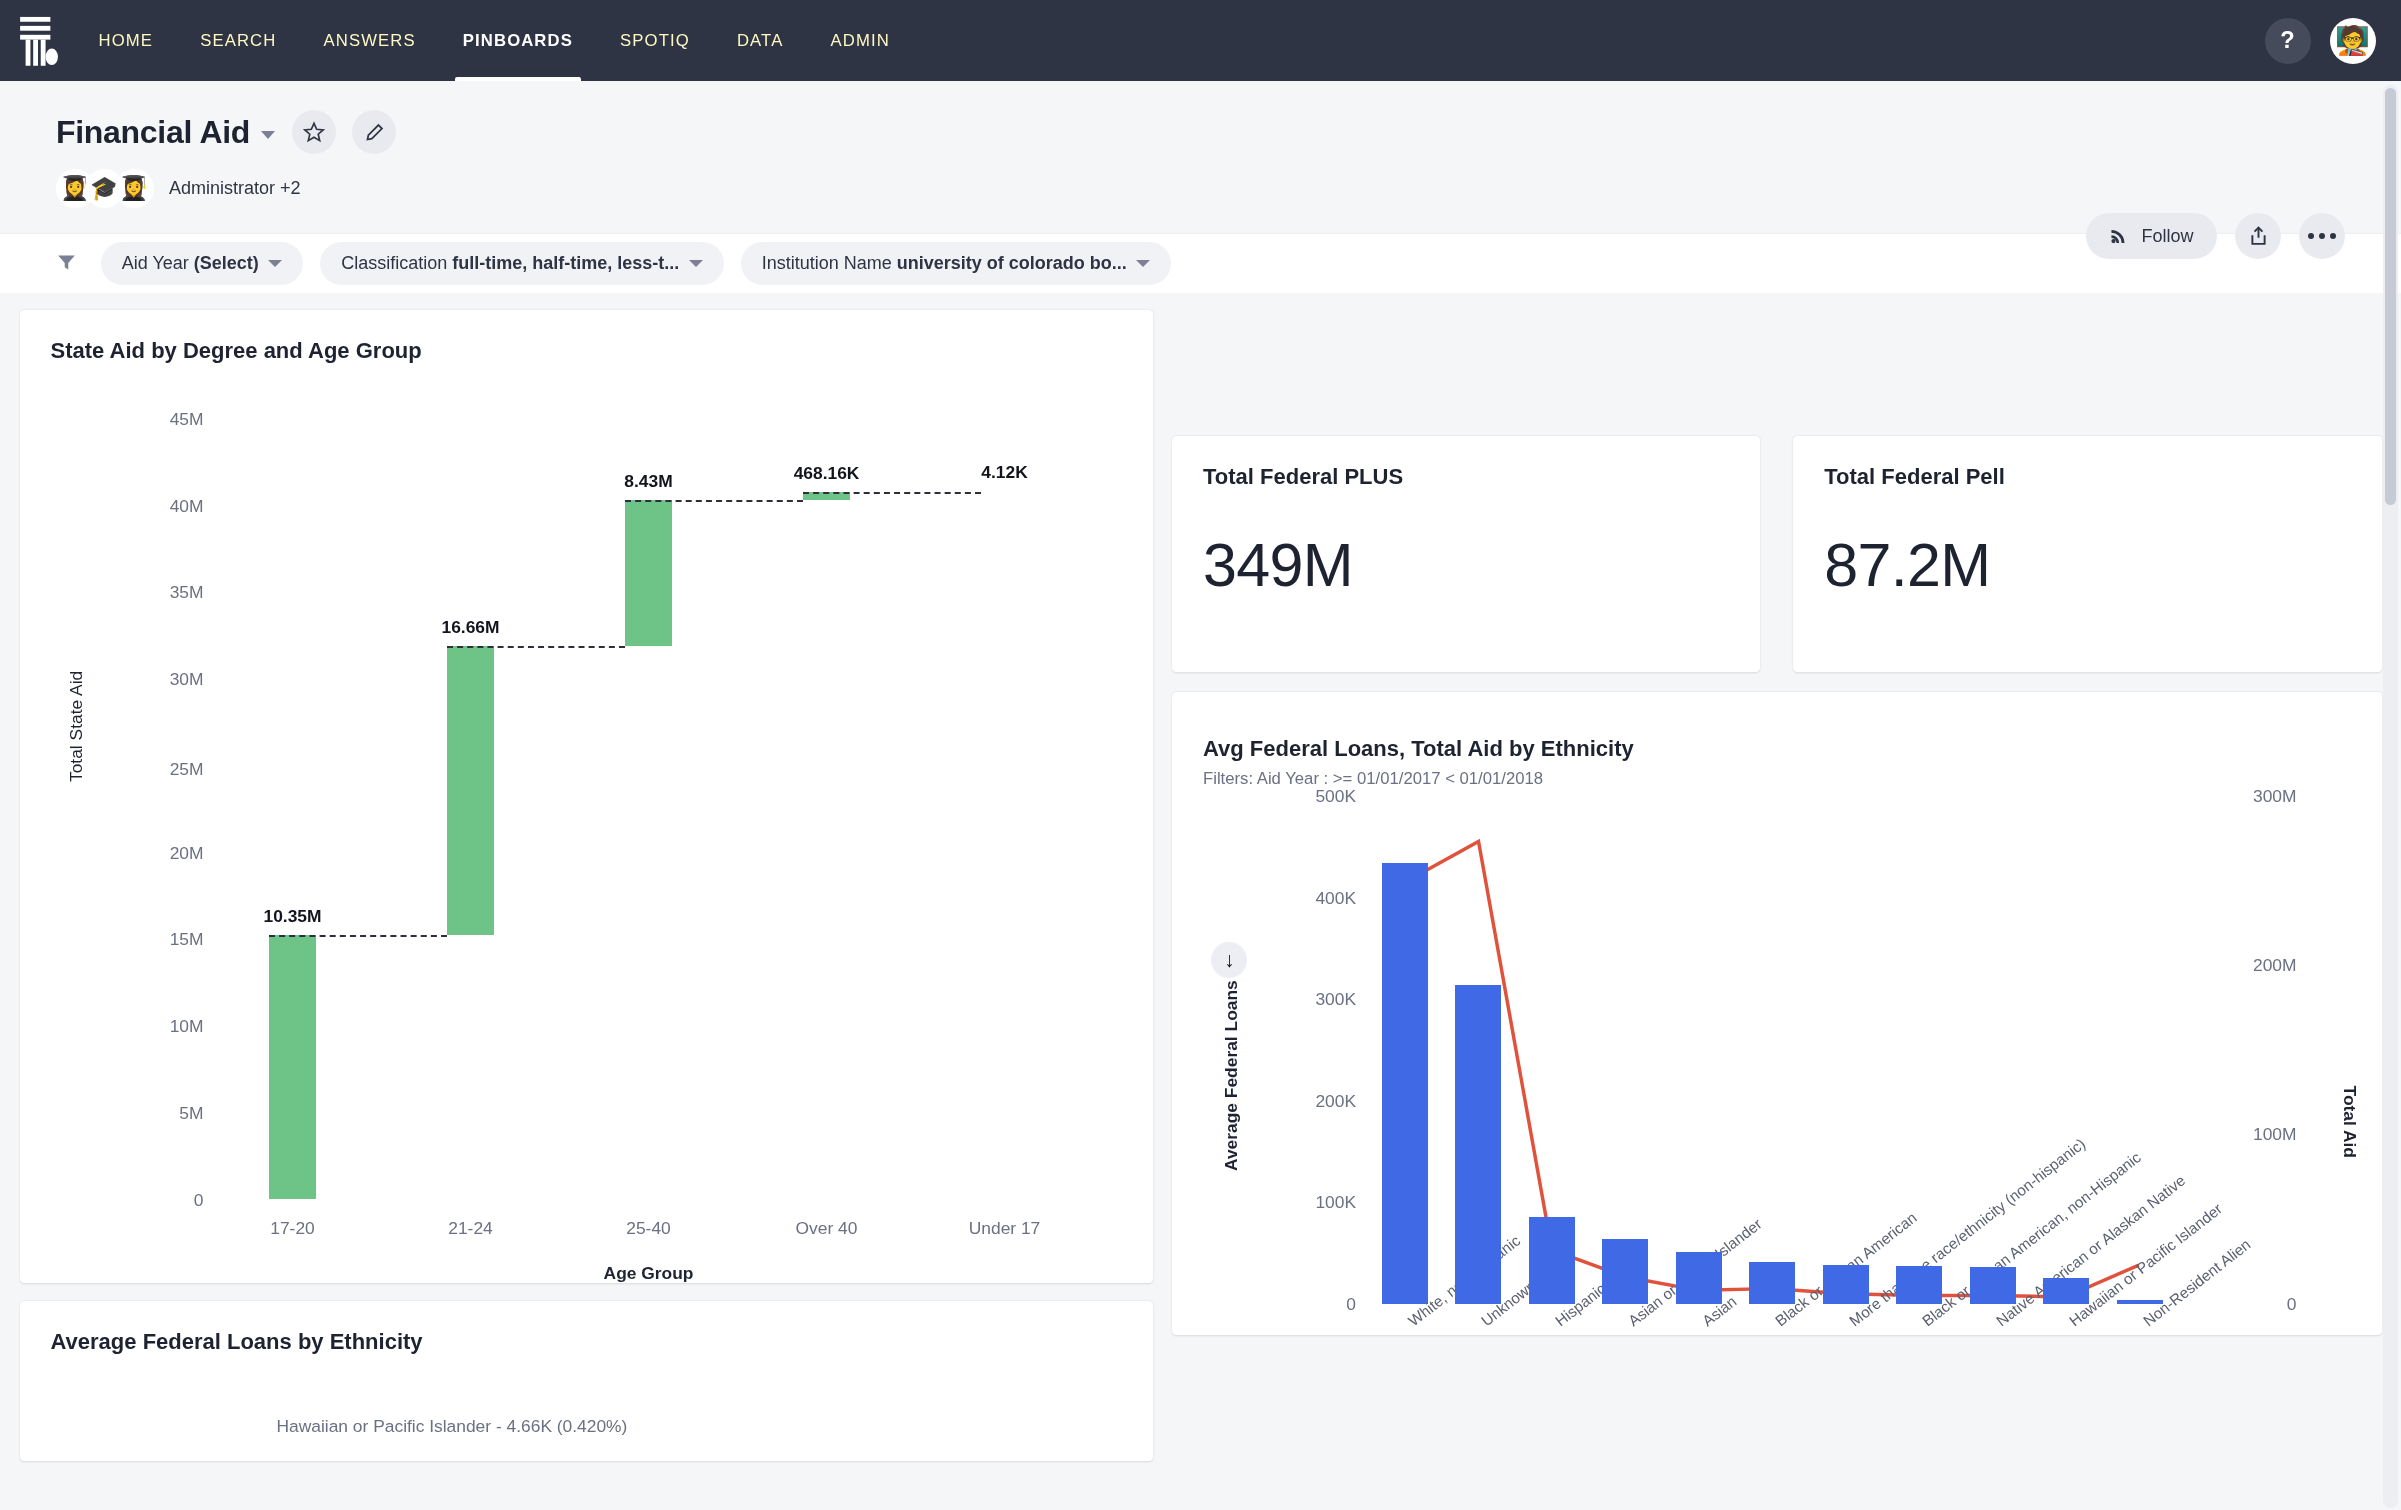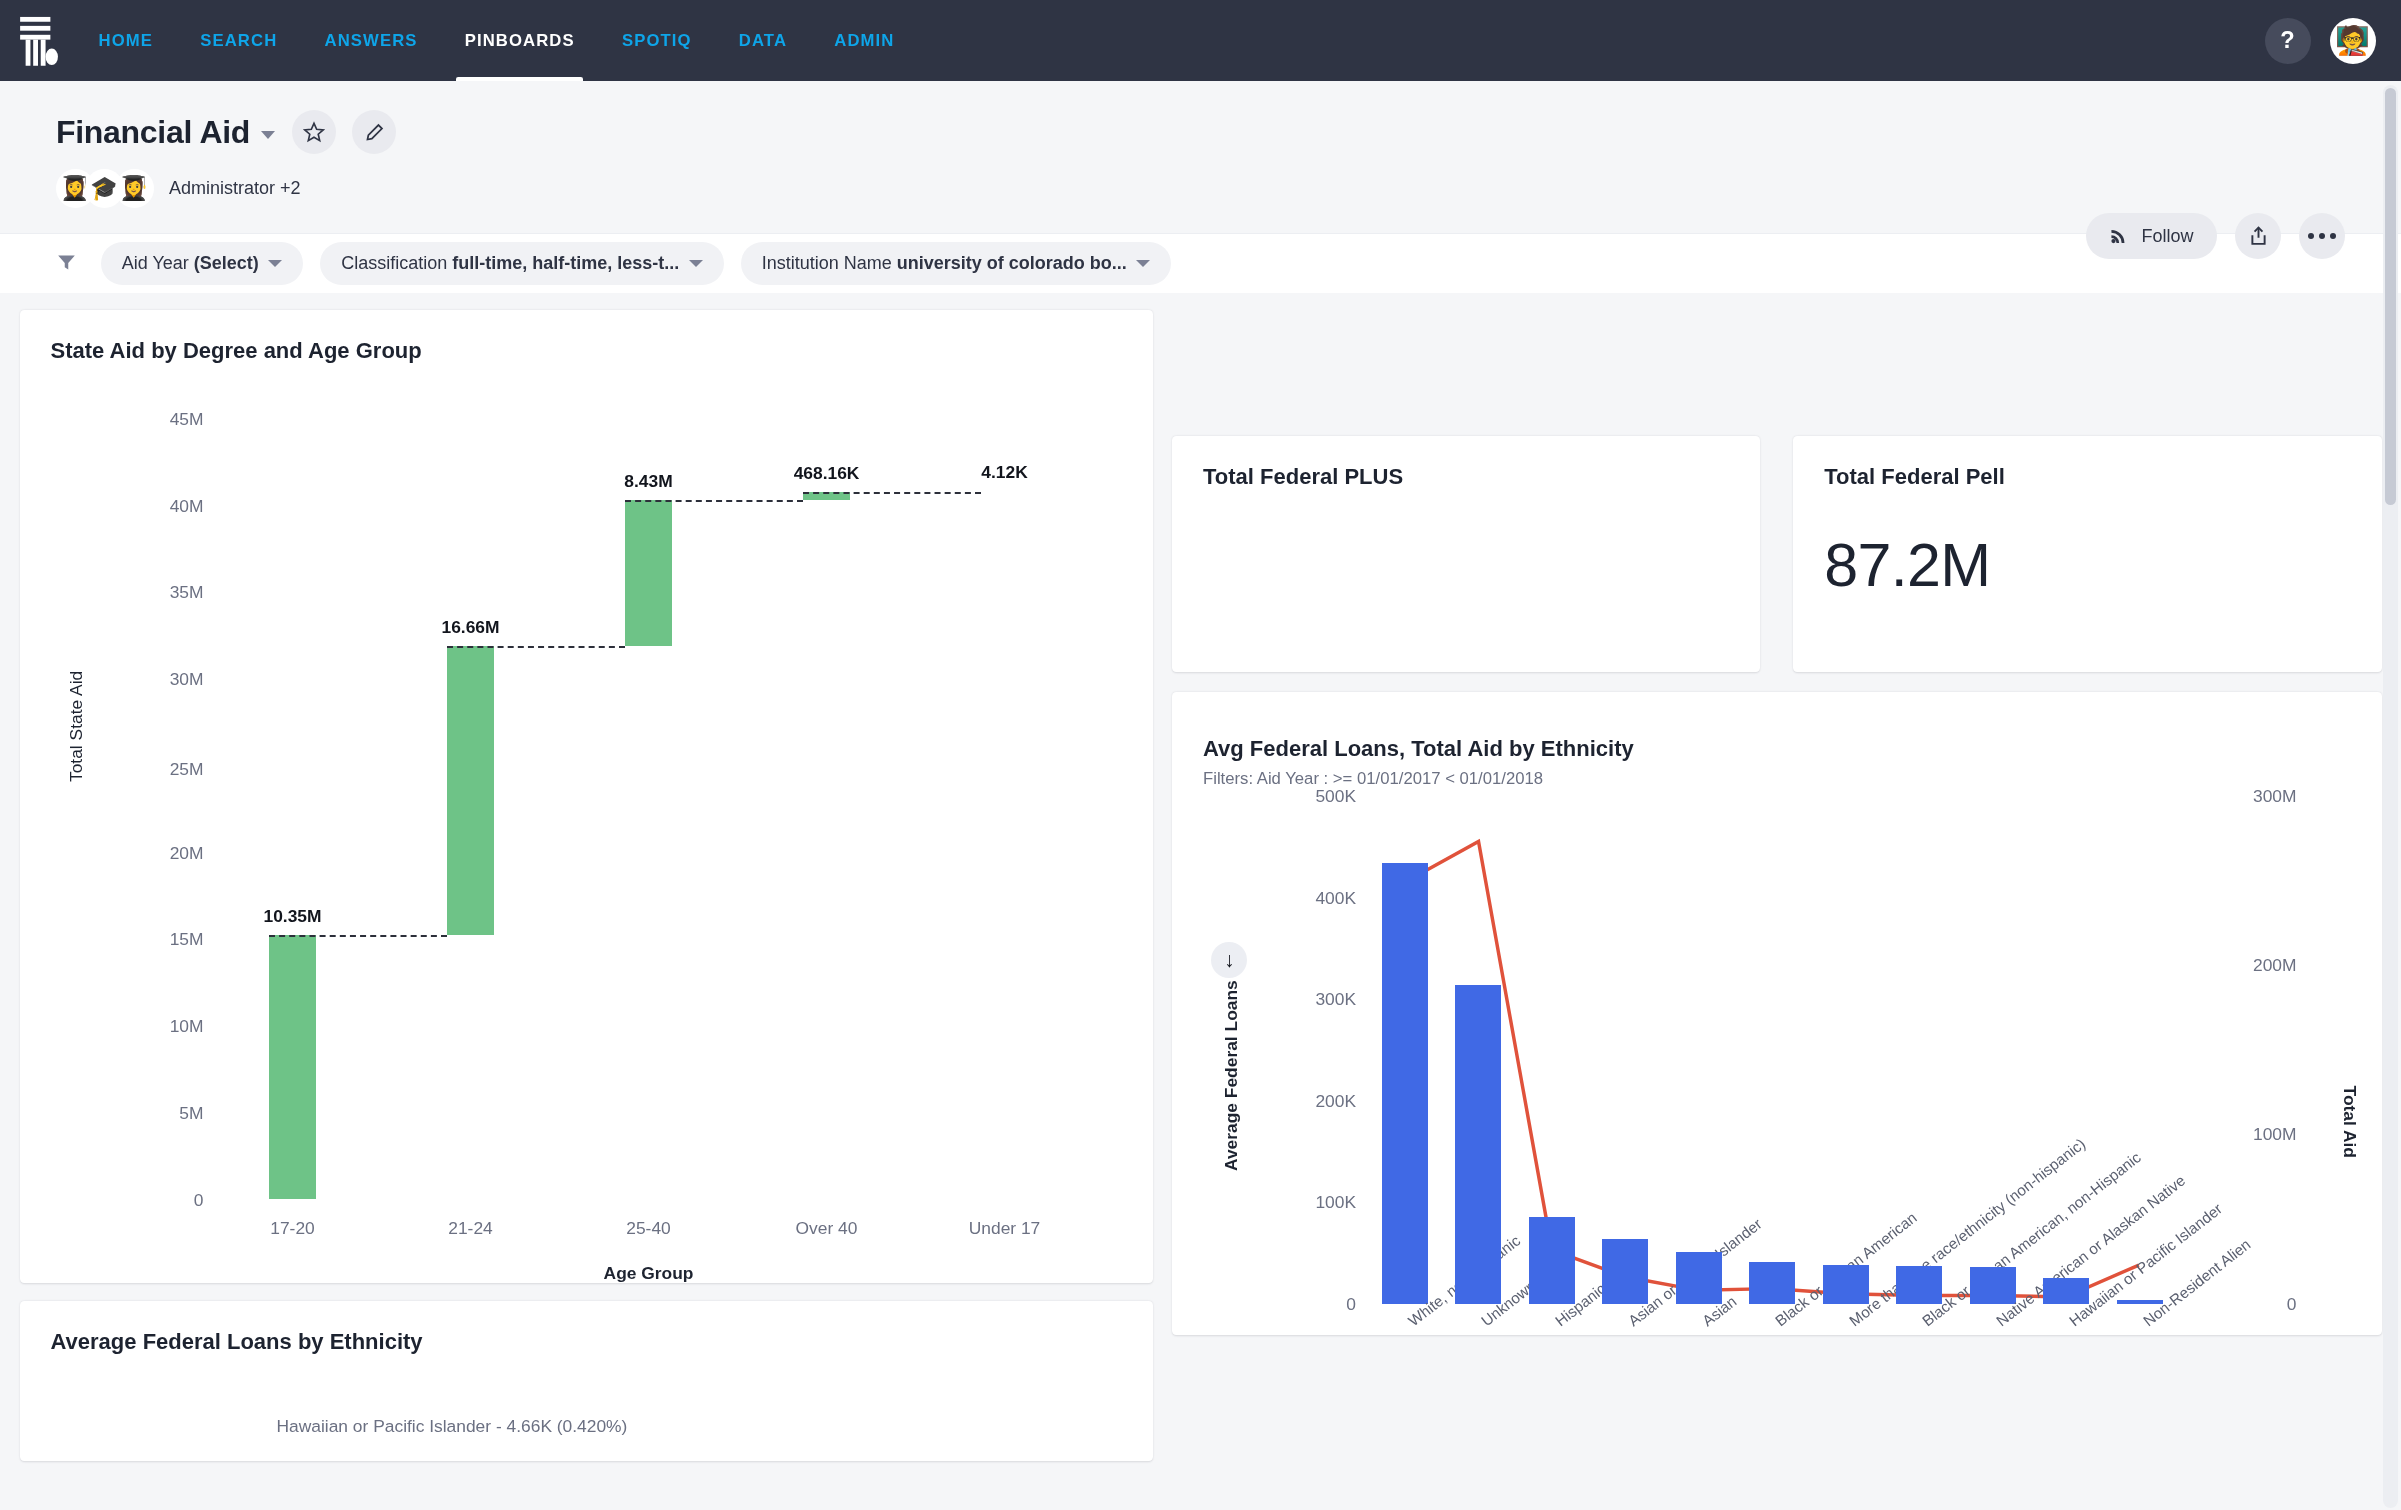--- a/index.html
+++ b/index.html
@@ -12,23 +12,23 @@
 
   
   .topnav {
     height: 81px; background: #2f3444;
     display: flex; align-items: center; position: relative;
   }
   .logo { width: 75px; display: flex; justify-content: center; align-items: center; }
   .logo svg { display: block; }
   .navlinks { display: flex; align-items: center; height: 81px; }
   .navlink {
-    color: #0ea5e9; font-size: 16.7px; letter-spacing: 1.1px;
+    color: #fef9c3; font-size: 16.7px; letter-spacing: 1.1px;
     padding: 0 23.6px; height: 81px; display: flex; align-items: center;
-    position: relative; font-weight: 700;
+    position: relative; font-weight: 400;
   }
   .navlink.active { color: #ffffff; font-weight: 700; }
   .navlink.active::after {
     content: ""; position: absolute; left: 15.3px; right: 15.3px; bottom: 0;
     height: 4.2px; background: #ffffff; border-radius: 2.1px 2.1px 0 0;
   }
   .nav-right { margin-left: auto; display: flex; align-items: center; gap: 19.5px; padding-right: 25px; }
   .help-btn {
     width: 46px; height: 46px; border-radius: 50%; background: #464b5c;
     color: #fff; font-size: 23.6px; font-weight: 700;
@@ -351,20 +351,21 @@
       <div class="pie-snippet">Hawaiian or Pacific Islander - 4.66K (0.420%)</div>
     </div>
 
   </div>
 
   <div class="col-right">
 
     <div class="kpi-row">
       <div class="card kpi">
         <div class="card-title">Total Federal PLUS</div>
+        <div class="kpi-value">349M</div>
       </div>
       <div class="card kpi">
         <div class="card-title">Total Federal Pell</div>
         <div class="kpi-value">87.2M</div>
       </div>
     </div>
 
     <div class="card combo-card">
       <div class="card-title">Avg Federal Loans, Total Aid by Ethnicity</div>
       <div class="card-sub">Filters: Aid Year : &gt;= 01/01/2017 &lt; 01/01/2018</div>

